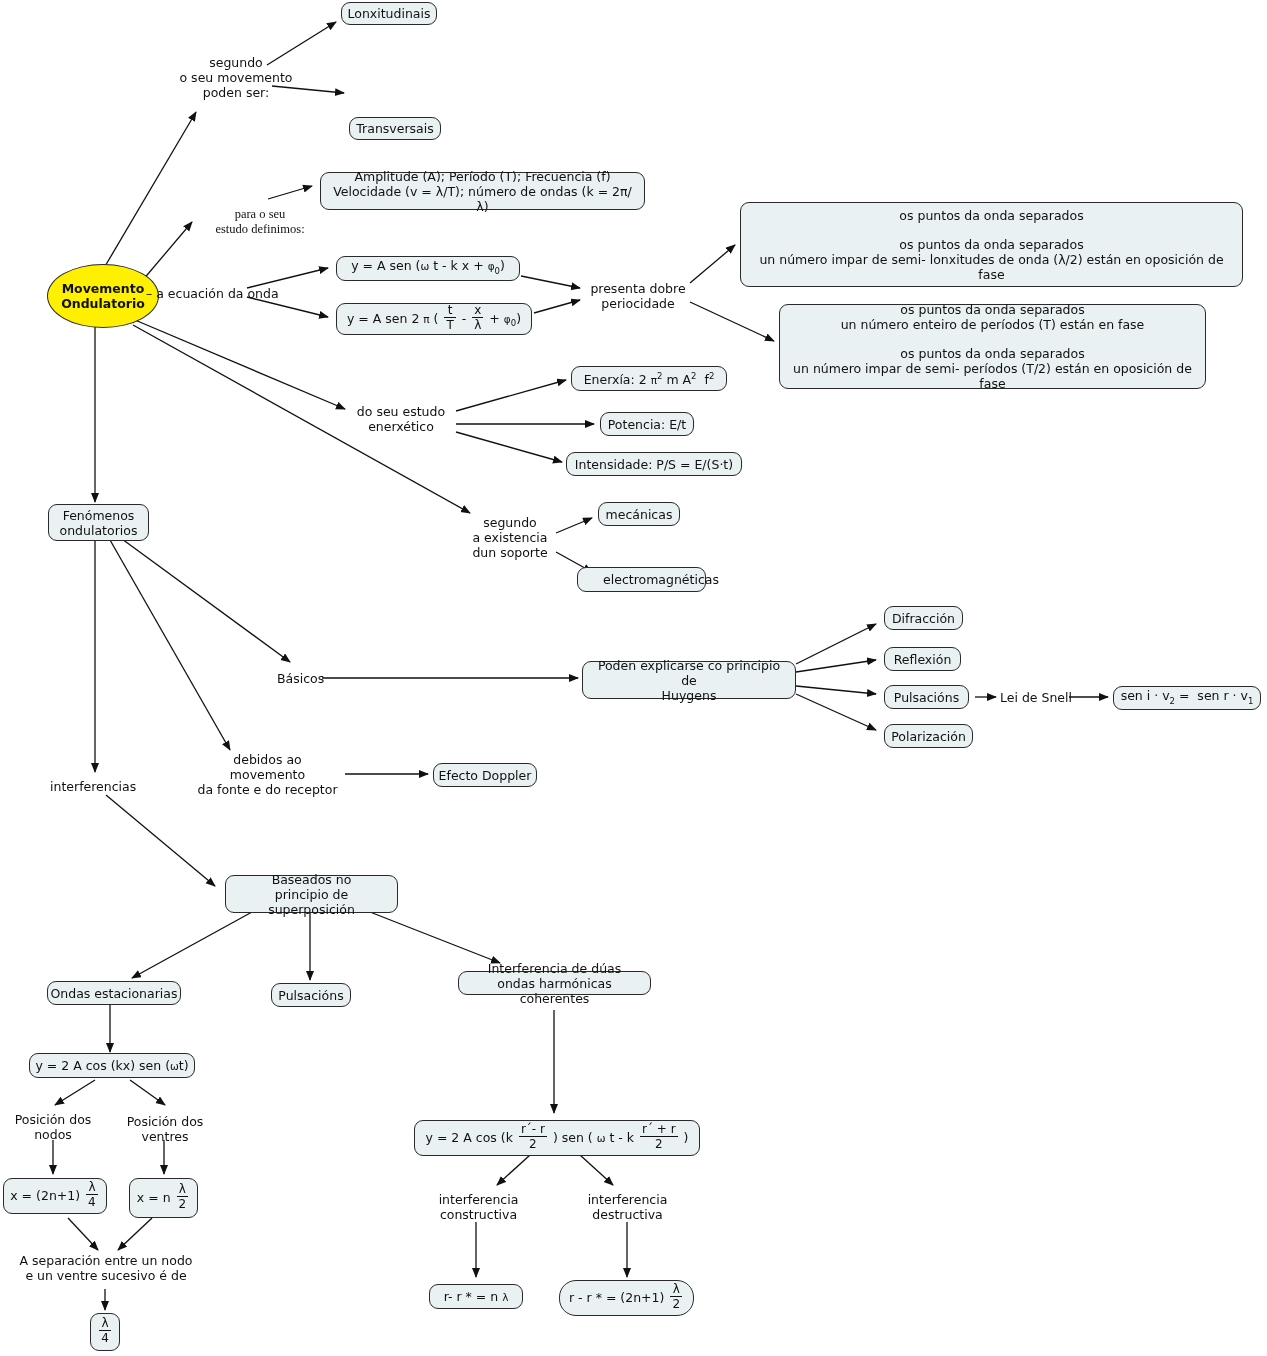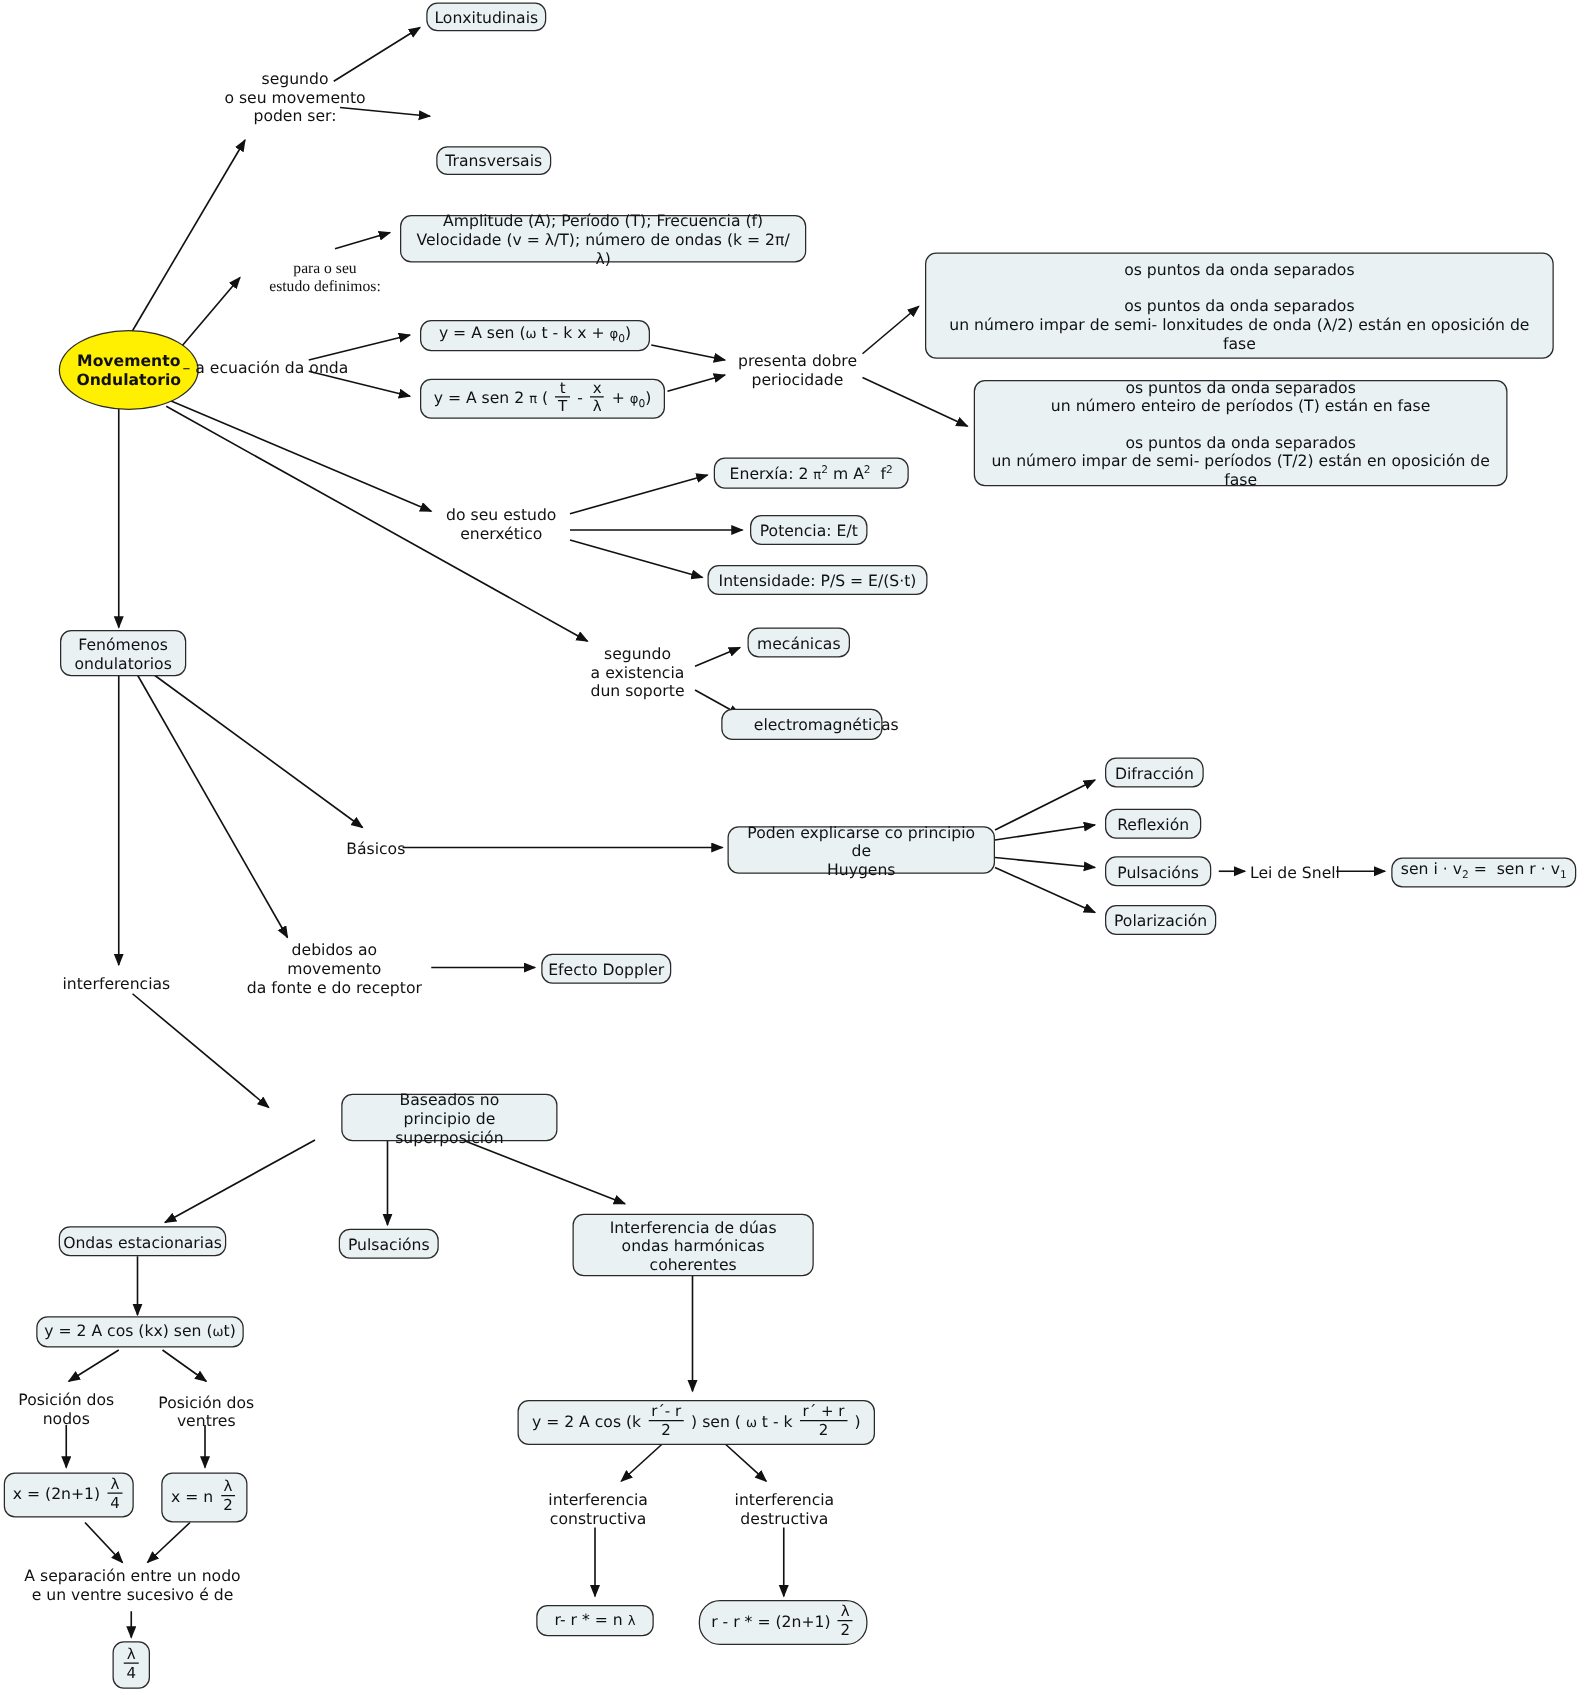--- a/index.html
+++ b/index.html
@@ -277,34 +277,34 @@
   </div>
 
   <div class="node" style="left:1113px;top:686px;width:148px;height:24px;">
     <span>sen i · v<sub>2</sub> =&nbsp; sen r · v<sub>1</sub></span>
   </div>
 
   <div class="node" style="left:433px;top:763px;width:104px;height:24px;">
     <span>Efecto Doppler</span>
   </div>
 
-  <div class="node wide" style="left:225px;top:875px;width:173px;height:38px;margin-left:48px;">
+  <div class="node wide" style="left:225px;top:875px;width:173px;height:38px;">
     <div>
       <div>Baseados no</div>
       <div>principio de superposición</div>
     </div>
   </div>
 
   <div class="node" style="left:47px;top:981px;width:134px;height:24px;">
     <span>Ondas estacionarias</span>
   </div>
   <div class="node" style="left:271px;top:983px;width:80px;height:24px;">
     <span>Pulsacións</span>
   </div>
-  <div class="node wide" style="left:458px;top:971px;width:193px;height:50px;">
+  <div class="node wide" style="left:458px;top:971px;width:193px;height:24px;">
     <div>
       <div>Interferencia de dúas</div>
       <div>ondas harmónicas coherentes</div>
     </div>
   </div>
 
   <div class="node" style="left:29px;top:1053px;width:166px;height:25px;">
     <span>y = 2 A cos (kx) sen (<span class="sm">ω</span>t)</span>
   </div>
 

